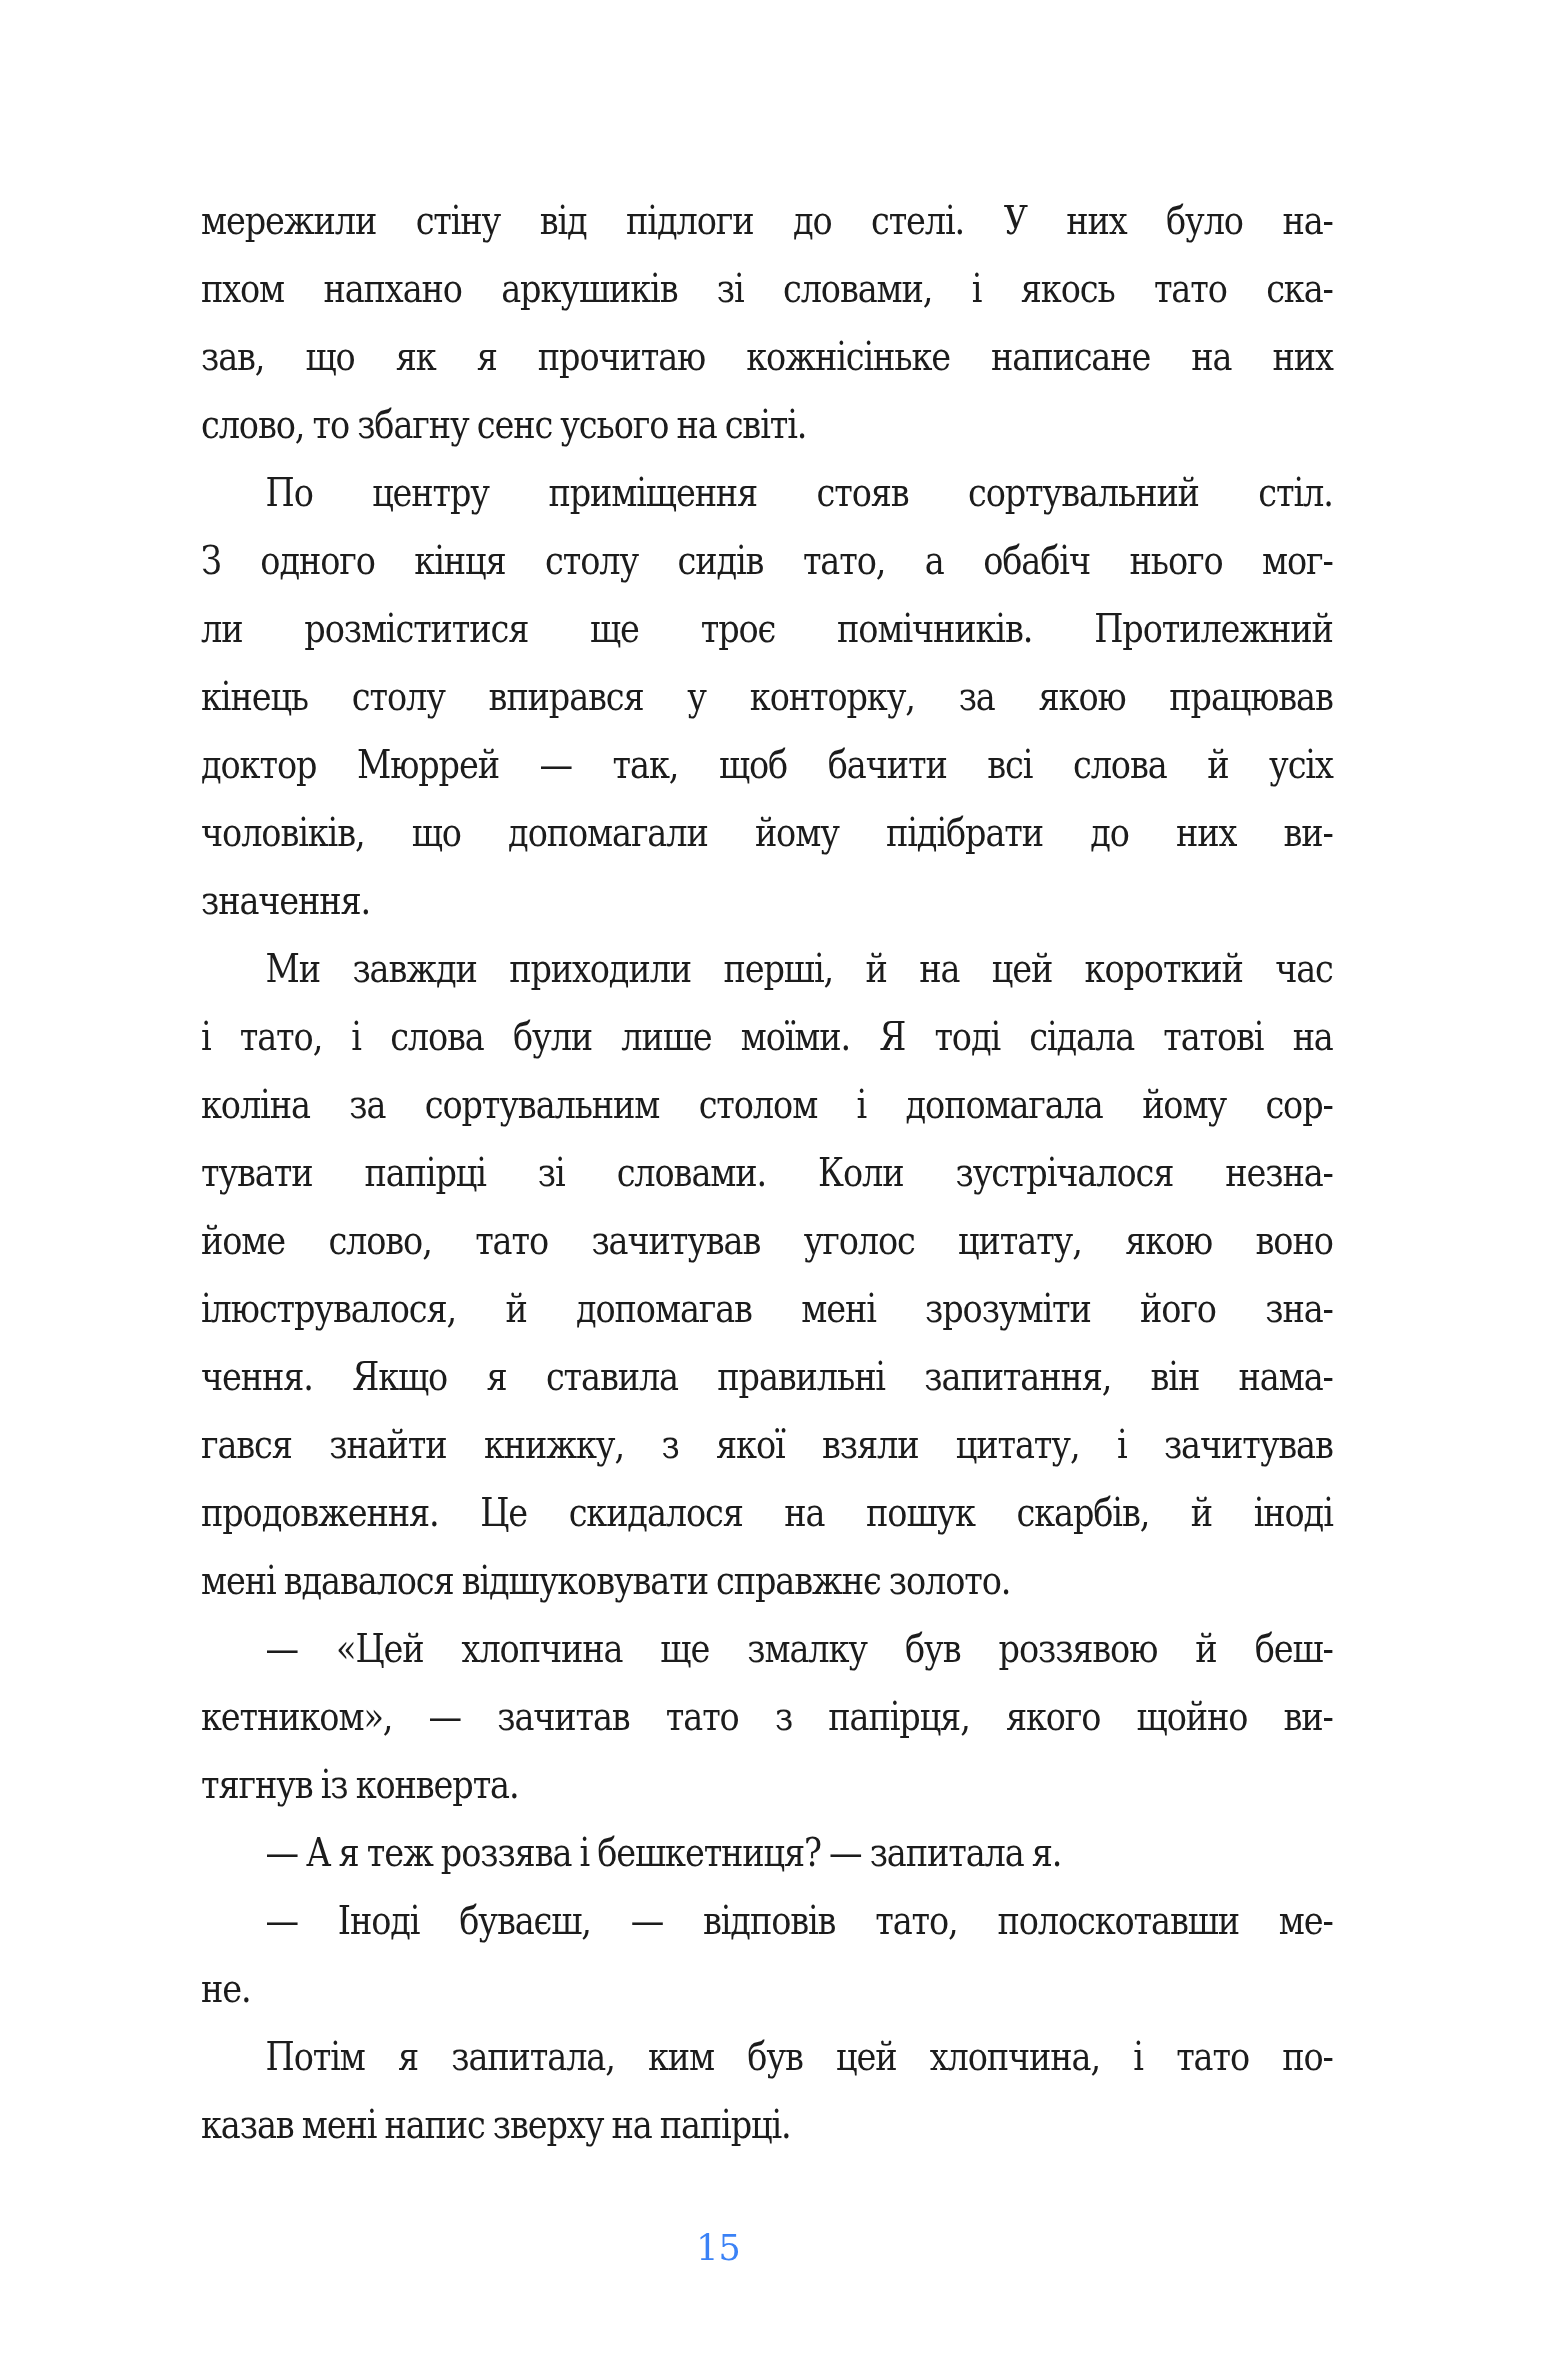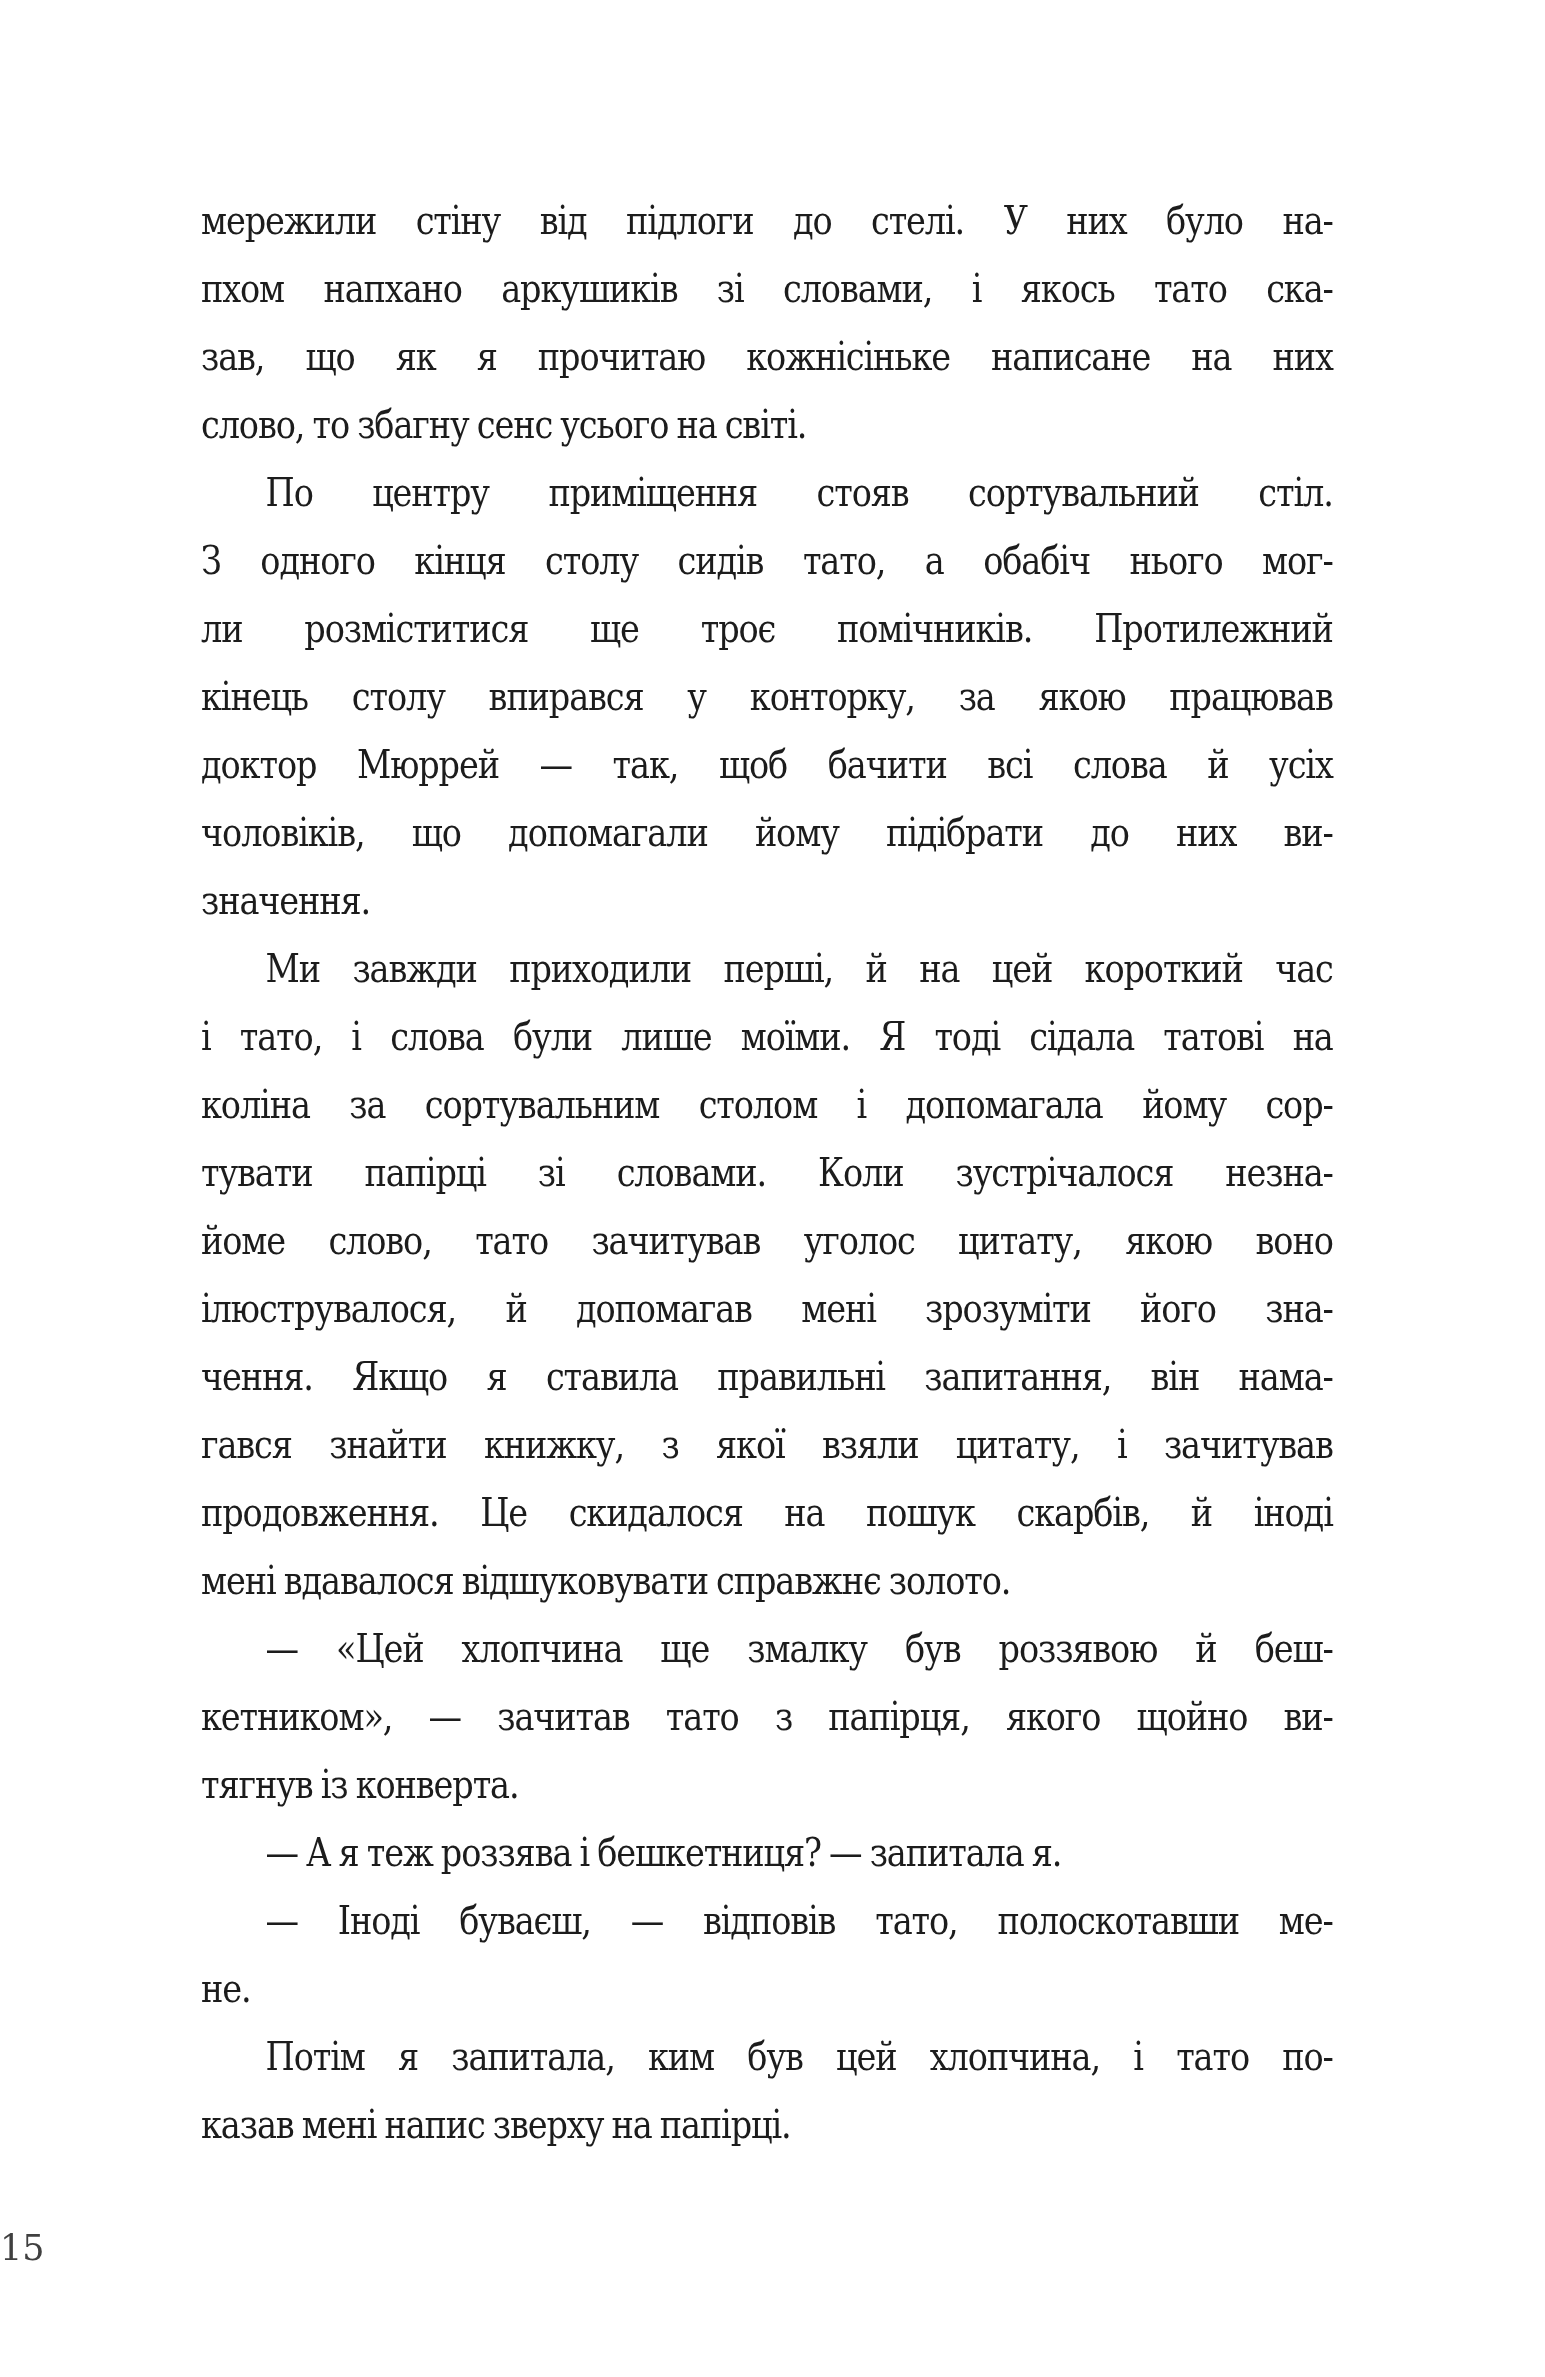--- a/index.html
+++ b/index.html
@@ -27,23 +27,23 @@
       text-align: justify;
       text-align-last: justify;
       height: 68px;
     }
     .line.last { text-align-last: left; }
     .line.indent { padding-left: 75px; }
     .page-number {
       position: absolute;
       left: 0; width: 1437px;
       top: 2228px;
-      text-align: left;
+      text-align: center;
       font-size: 35px;
-      color: #404040;
+      color: #3b82f6;
     }
   </style>
 </head>
 <body>
 
 <div class="page-text">
 
   <div>
     <span class="line">мережили стіну від підлоги до стелі. У них було на-</span>
     <span class="line">пхом напхано аркушиків зі словами, і якось тато ска-</span>

